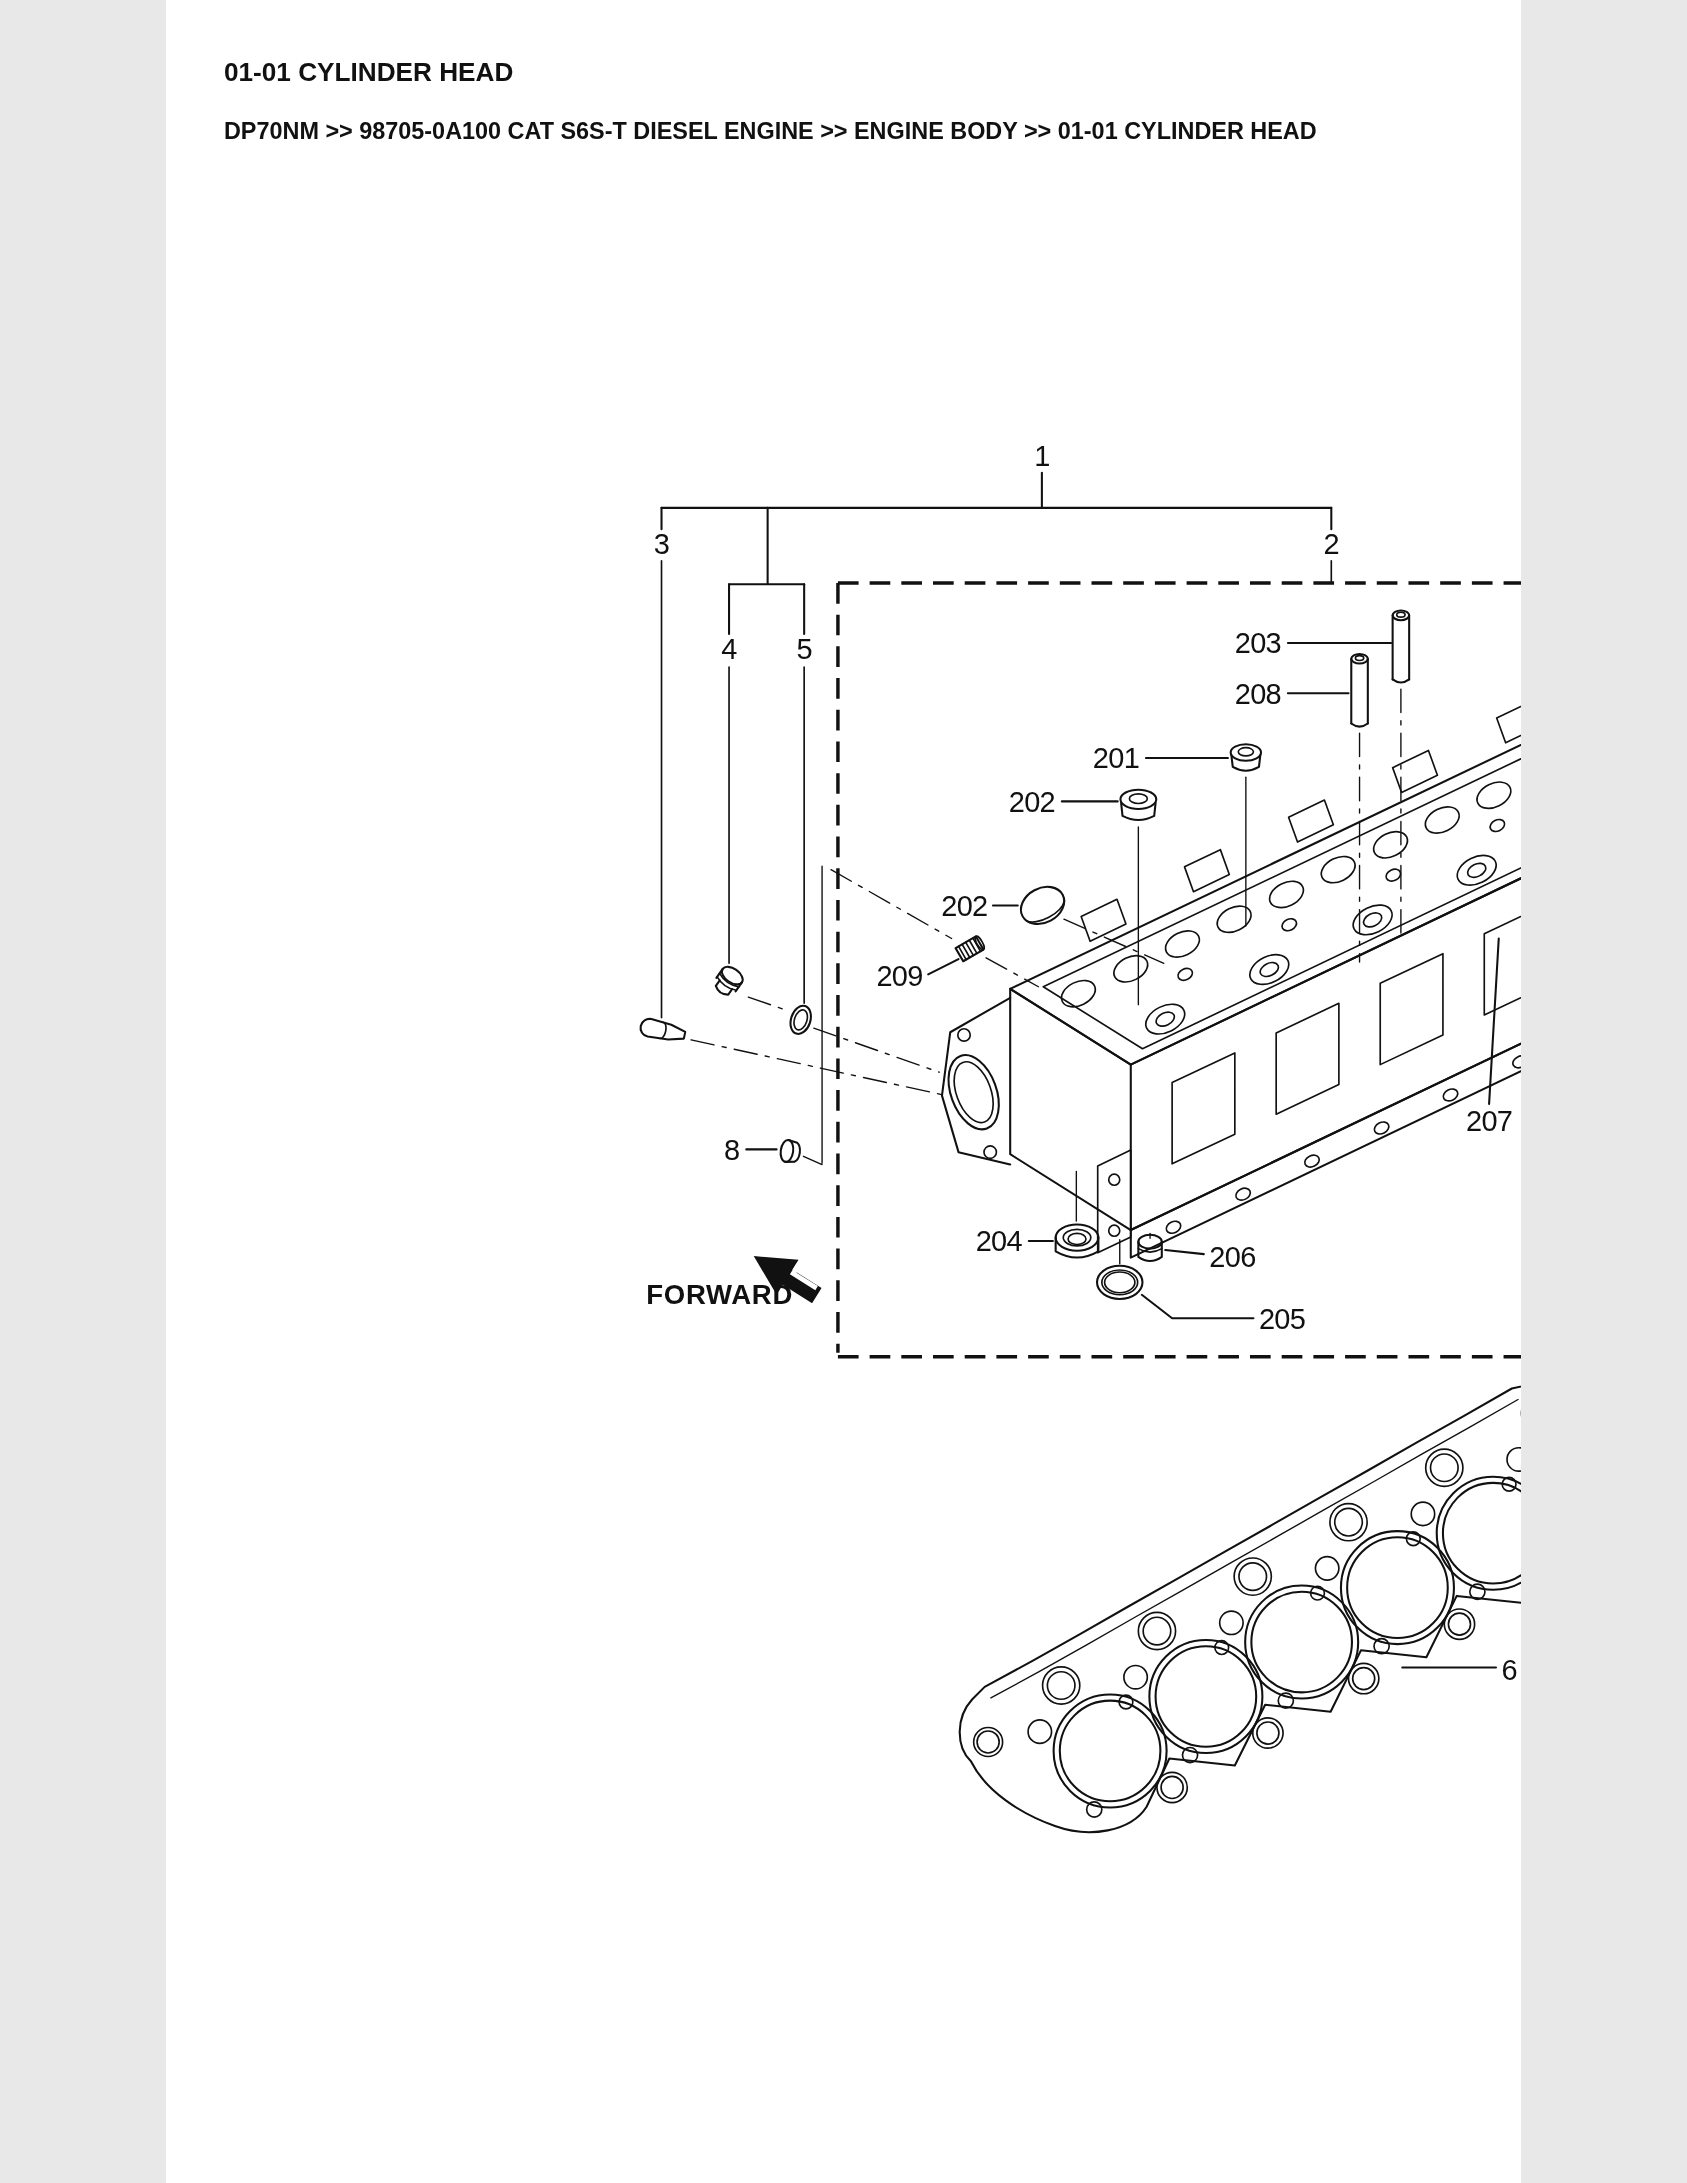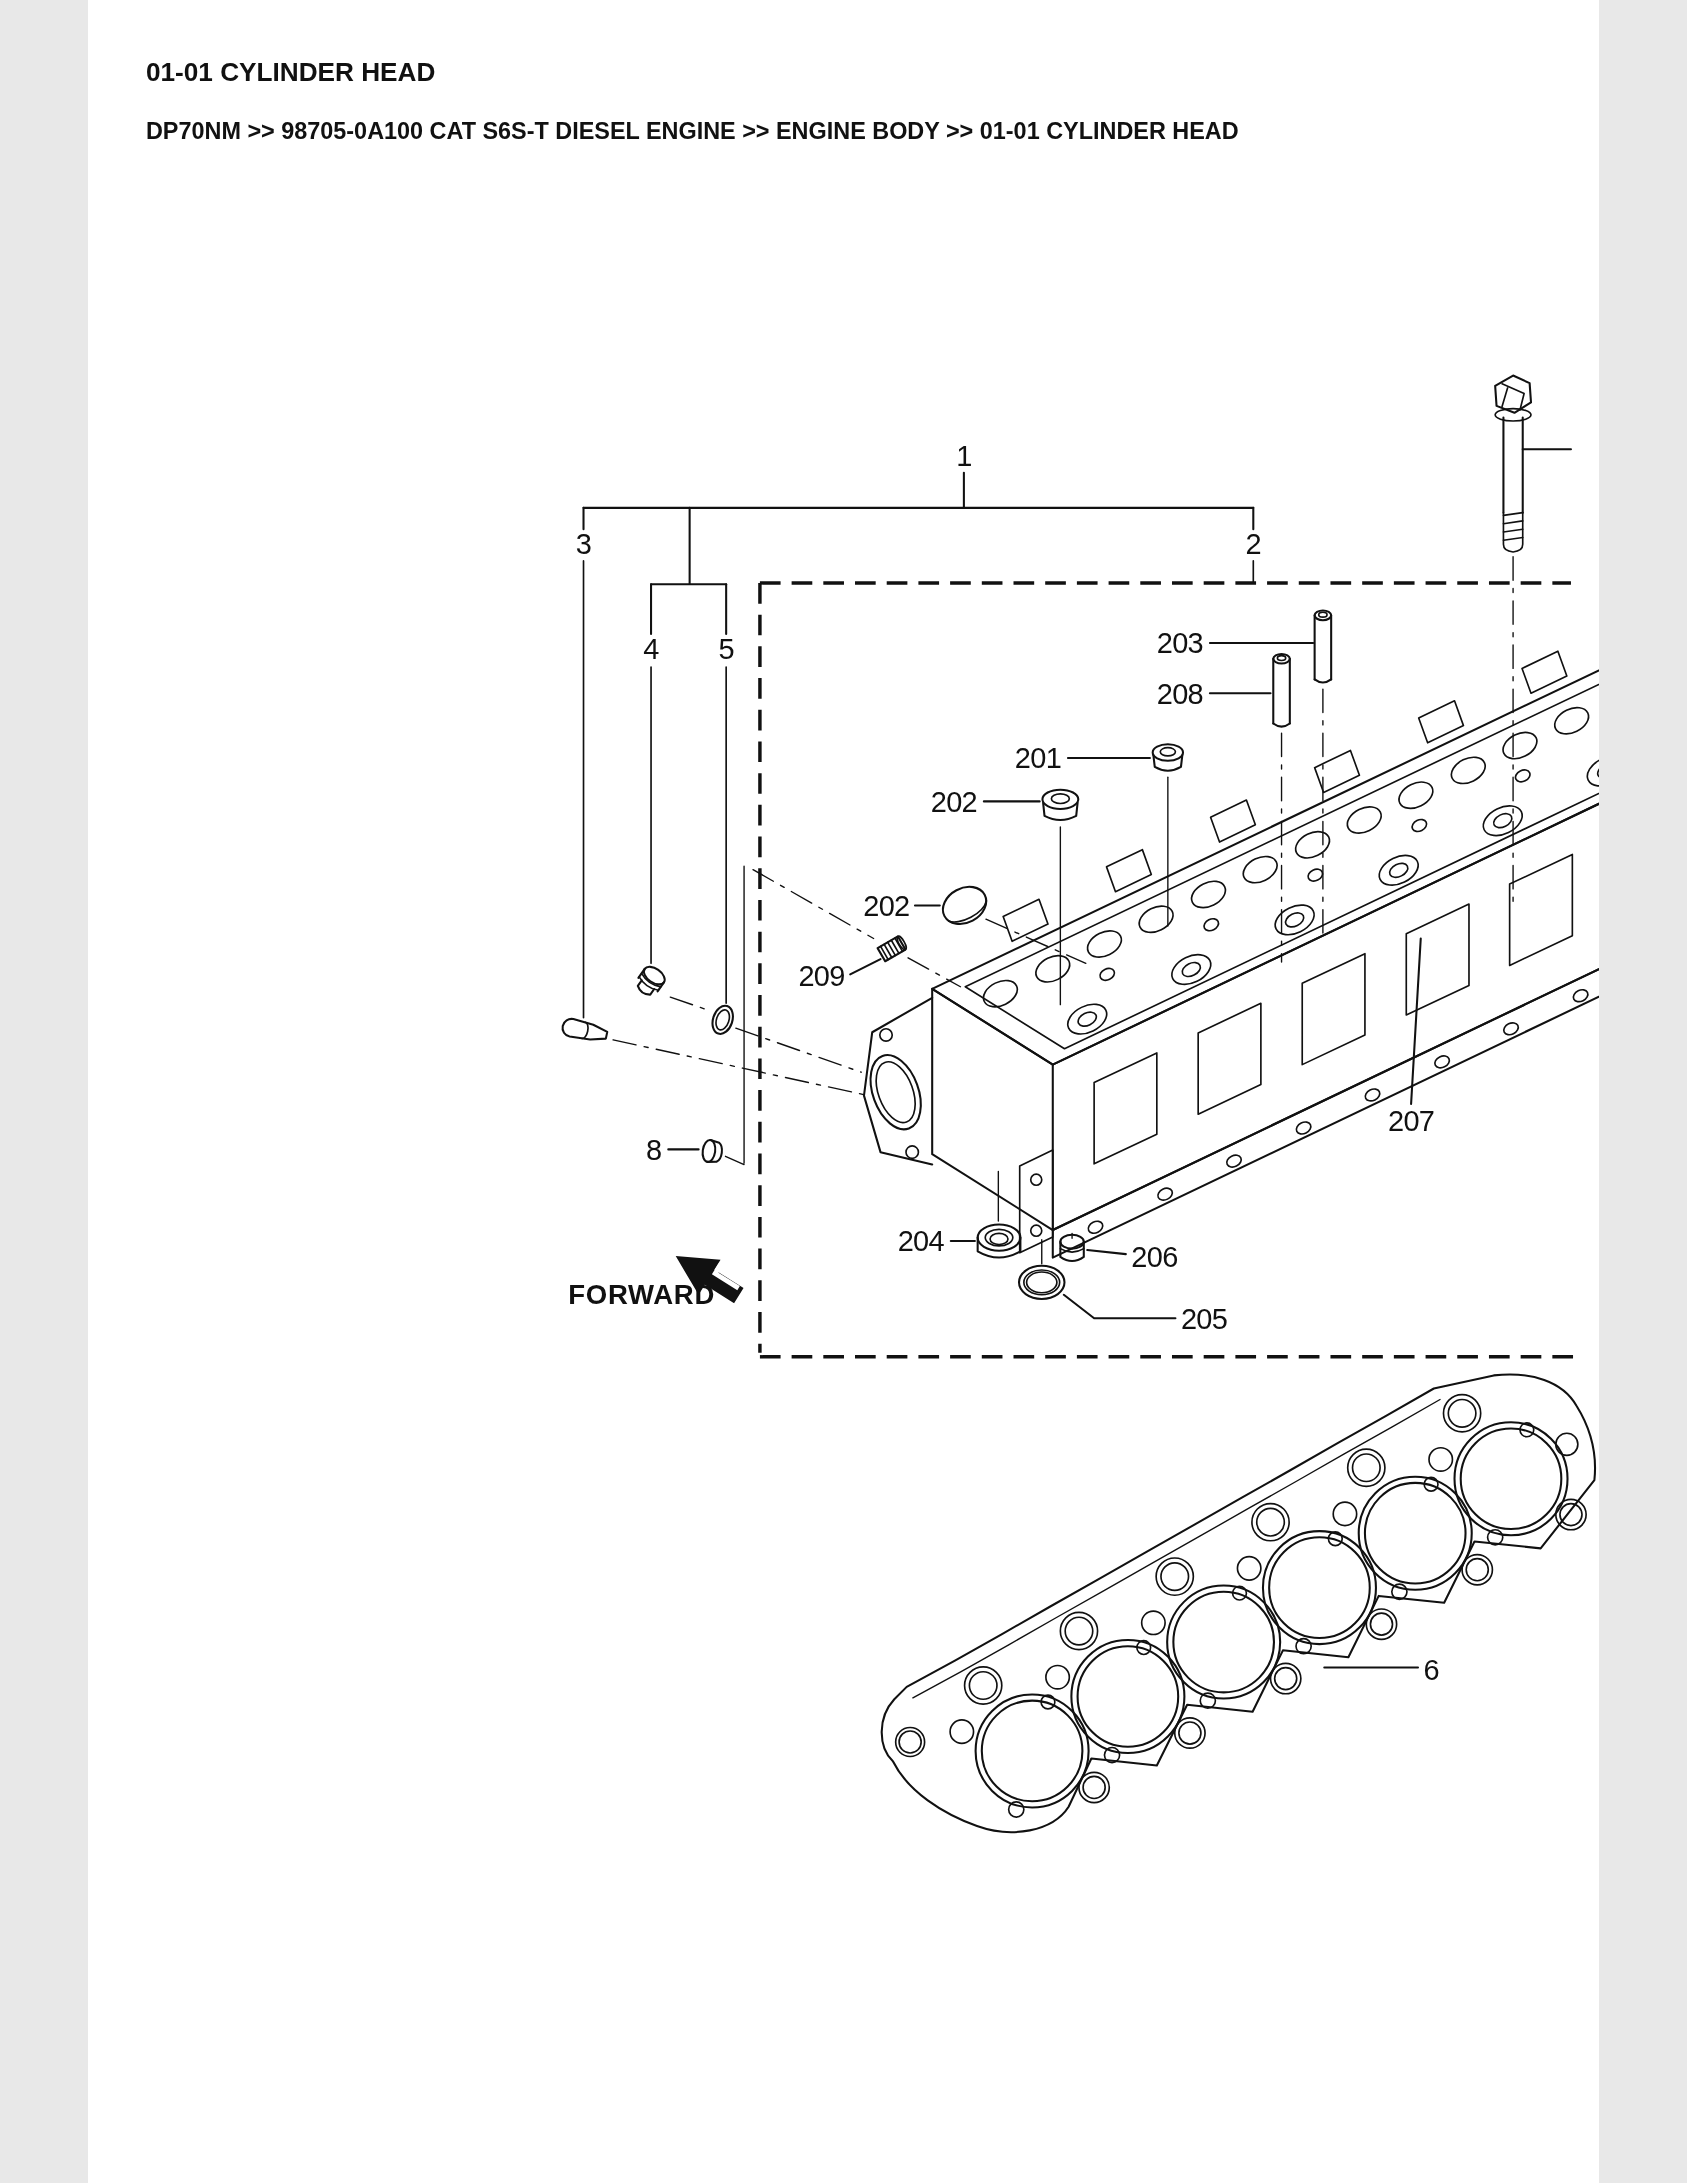--- a/index.html
+++ b/index.html
@@ -1,18 +1,18 @@
 <!DOCTYPE html>
 <html style="--ink: #111111; --paper: #ffffff;font-size:11px"><head>
 <meta charset="utf-8">
 <style>
   :root { --ink:#111111; --paper:#ffffff; }
   html,body { margin:0; padding:0; background:#e8e8e8; }
   .page {
-    position:relative; width:1511px; height:2183px;
+    position:relative; width:1355px; height:2183px;
     background:var(--paper); margin:0 auto; overflow:hidden;
     font-family:"Liberation Sans", sans-serif;
   }
   svg { display:block; width:1687px; height:2183px; color:var(--ink); }
   .hdr  { font:bold 38px "Liberation Sans", sans-serif; fill:currentColor; }
   .crumb{ font:bold 34px "Liberation Sans", sans-serif; fill:currentColor; }
   .callout { font:400 42px "Liberation Sans", sans-serif; fill:currentColor; letter-spacing:-1px; }
   .fwd  { font:bold 40px "Liberation Sans", sans-serif; fill:currentColor; letter-spacing:1px; }
   .ln   { stroke:currentColor; fill:none; stroke-width:3;   stroke-linecap:round; stroke-linejoin:round; }
   .ln2  { stroke:currentColor; fill:none; stroke-width:2.4; stroke-linecap:round; stroke-linejoin:round; }

